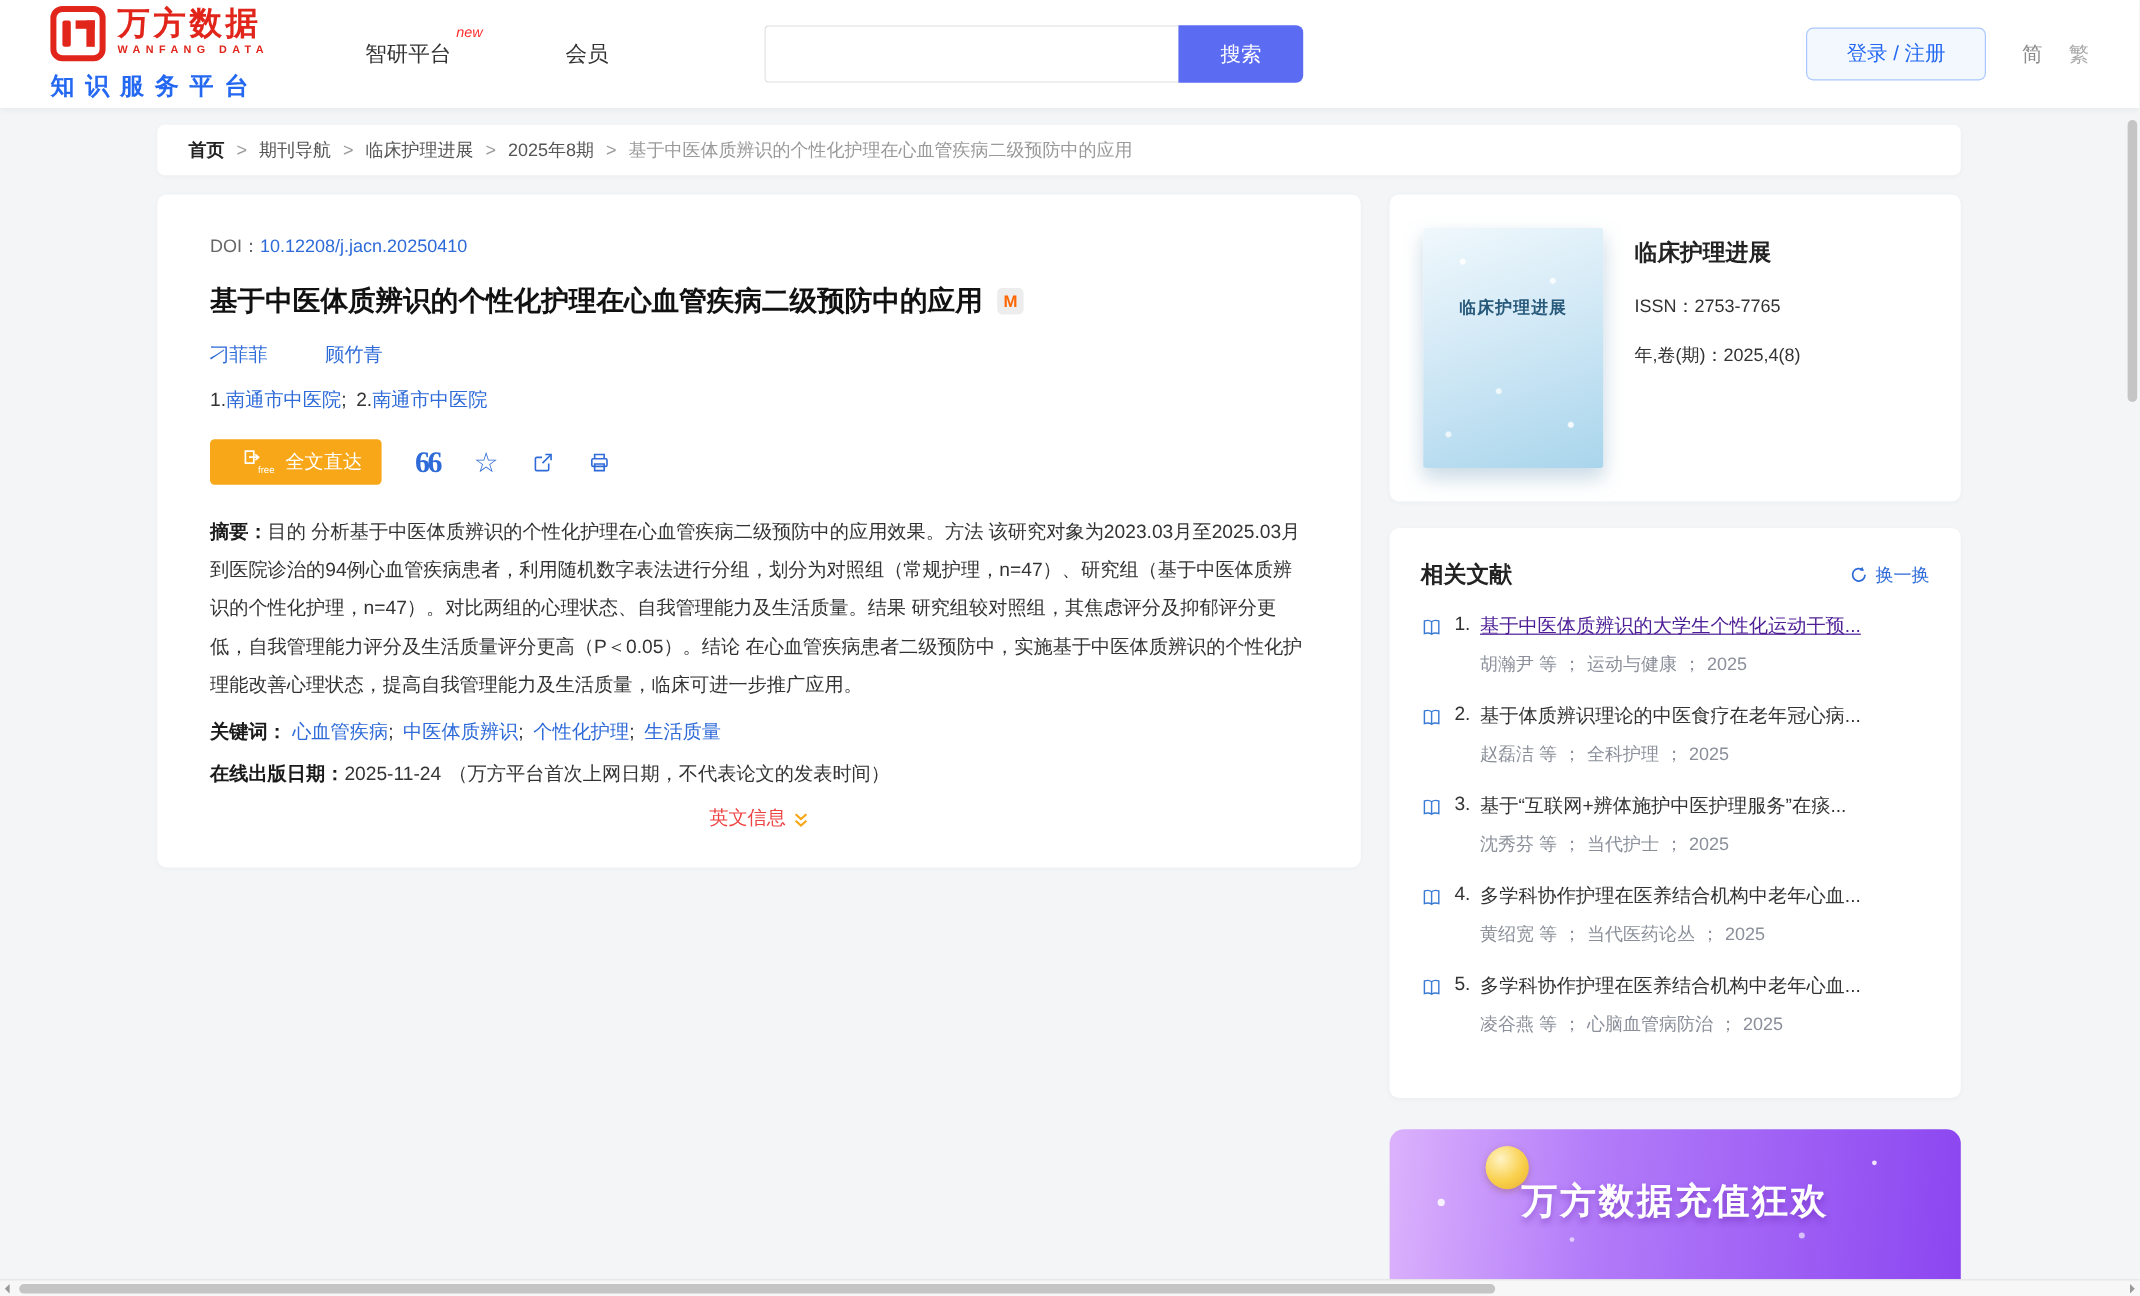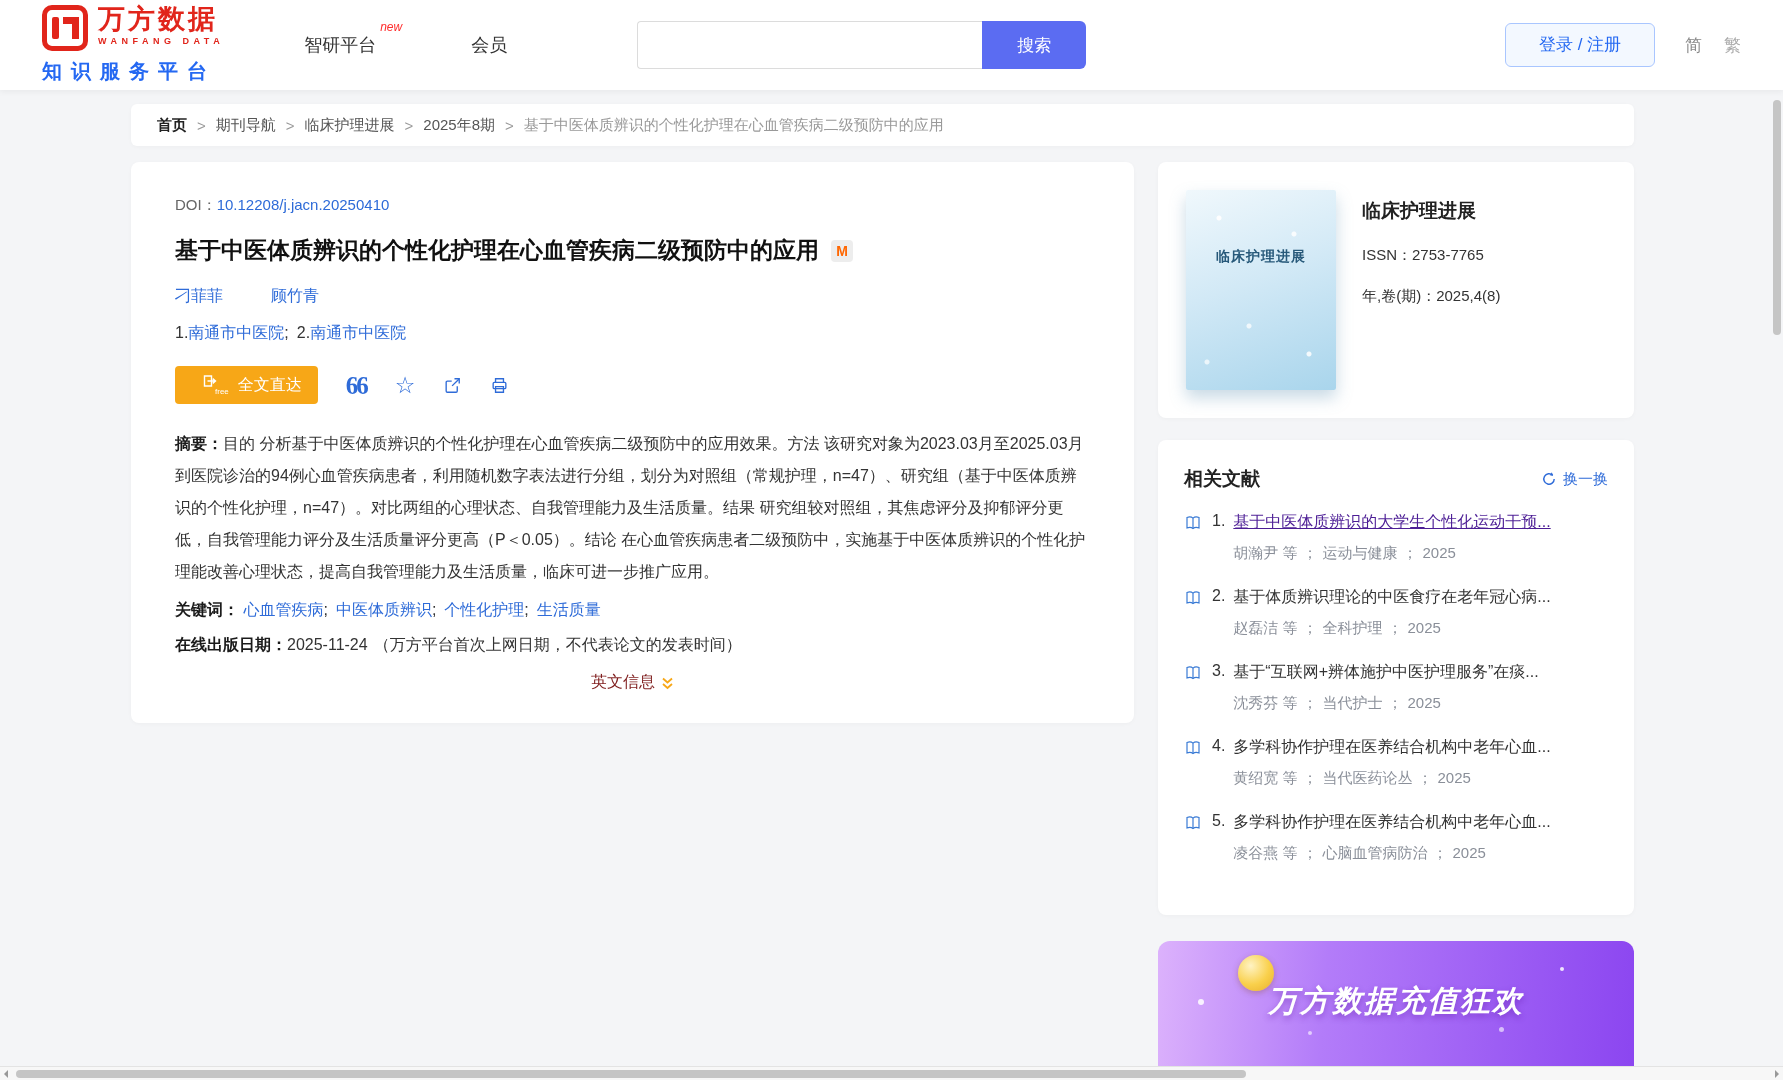--- a/index.html
+++ b/index.html
@@ -64,21 +64,21 @@
   .icon-btn { display:flex; align-items:center; cursor:pointer; }
   .star-icon { font-size:23px; color:#2e6bd8; line-height:1; cursor:pointer; }
 
   .abstract { margin-top:24px; font-size:16px; line-height:32px; color:#333; }
   .abstract b, .keywords b, .pubdate b { color:#1b1b1b; }
   .keywords { margin-top:12px; font-size:16px; color:#333; }
   .kw-link { color:#2e6bd8; cursor:pointer; text-decoration:none; }
   .kw-sep { margin-right:8px; color:#333; }
   .pubdate { margin-top:14px; font-size:16px; color:#333; }
   .pubdate-note { margin-left:6px; }
-  .english-info { margin-top:16px; display:flex; justify-content:center; align-items:center; gap:6px; color:#7f1d1d; font-size:16px; cursor:pointer; }
+  .english-info { margin-top:16px; display:flex; justify-content:center; align-items:center; gap:6px; color:#ef4444; font-size:16px; cursor:pointer; }
 
   
   .sidebar { width:476px; display:flex; flex-direction:column; }
   .journal-card { background:#fff; border-radius:8px; padding:28px; display:flex; gap:26px; box-shadow:0 1px 4px rgba(0,0,0,.03); }
   .journal-cover { width:150px; height:200px; border-radius:2px; position:relative; flex-shrink:0; cursor:pointer;
     background:linear-gradient(160deg,#f0f8fc 0%,#d2e9f6 45%,#a9d5ec 100%); box-shadow:0 8px 16px rgba(100,150,180,.35); }
   .journal-cover::before { content:""; position:absolute; inset:0;
     background:
       radial-gradient(circle at 22% 14%, rgba(255,255,255,.95) 2px, transparent 3px),
       radial-gradient(circle at 72% 22%, rgba(255,255,255,.85) 2px, transparent 3px),
@@ -99,21 +99,21 @@
   .r-icon { flex-shrink:0; margin-top:2px; display:flex; }
   .r-num { margin:0 8px 0 10px; font-size:16px; color:#333; flex-shrink:0; }
   .r-content { flex:1; min-width:0; }
   .r-title { font-size:16px; color:#333; cursor:pointer; display:block; white-space:nowrap; overflow:hidden; text-overflow:ellipsis; text-decoration:none; }
   .r-item-first .r-title { color:#4c1d95; text-decoration:underline; }
   .r-meta { margin-top:11px; font-size:15px; color:#8a8f99; }
   .msep { margin:0 5px; }
 
   .banner { margin-top:26px; height:170px; border-radius:12px; position:relative; overflow:hidden; cursor:pointer;
     background:linear-gradient(95deg,#dcb2fc 0%,#b37cf9 35%,#8b45f0 100%); }
-  .banner-text { position:absolute; top:40px; left:0; right:0; text-align:center; color:#fff; font-size:30px; font-weight:bold; font-style:italic; letter-spacing:2px; text-shadow:0 3px 6px rgba(90,20,160,.45); }
+  .banner-text { position:absolute; top:40px; left:0; right:0; text-align:center; color:#fff; font-size:30px; font-weight:bold; letter-spacing:2px; text-shadow:0 3px 6px rgba(90,20,160,.45); }
   .coin { position:absolute; left:80px; top:14px; width:36px; height:36px; border-radius:50%;
     background:radial-gradient(circle at 35% 30%,#fff3c4,#f9d04b 55%,#e8ae2d); box-shadow:0 2px 6px rgba(120,60,0,.3); }
   .spark { position:absolute; background:#fff; border-radius:50%; opacity:.85; }
   .spark.s1 { width:6px; height:6px; left:40px; top:58px; }
   .spark.s2 { width:4px; height:4px; right:70px; top:26px; }
   .spark.s3 { width:5px; height:5px; right:130px; top:86px; opacity:.6; }
   .spark.s4 { width:4px; height:4px; left:150px; top:90px; opacity:.6; }
 
   
   .hscroll { position:absolute; left:0; bottom:0; width:1783px; height:14px; background:#f7f7f7; border-top:1px solid #e3e3e3; z-index:5; }

